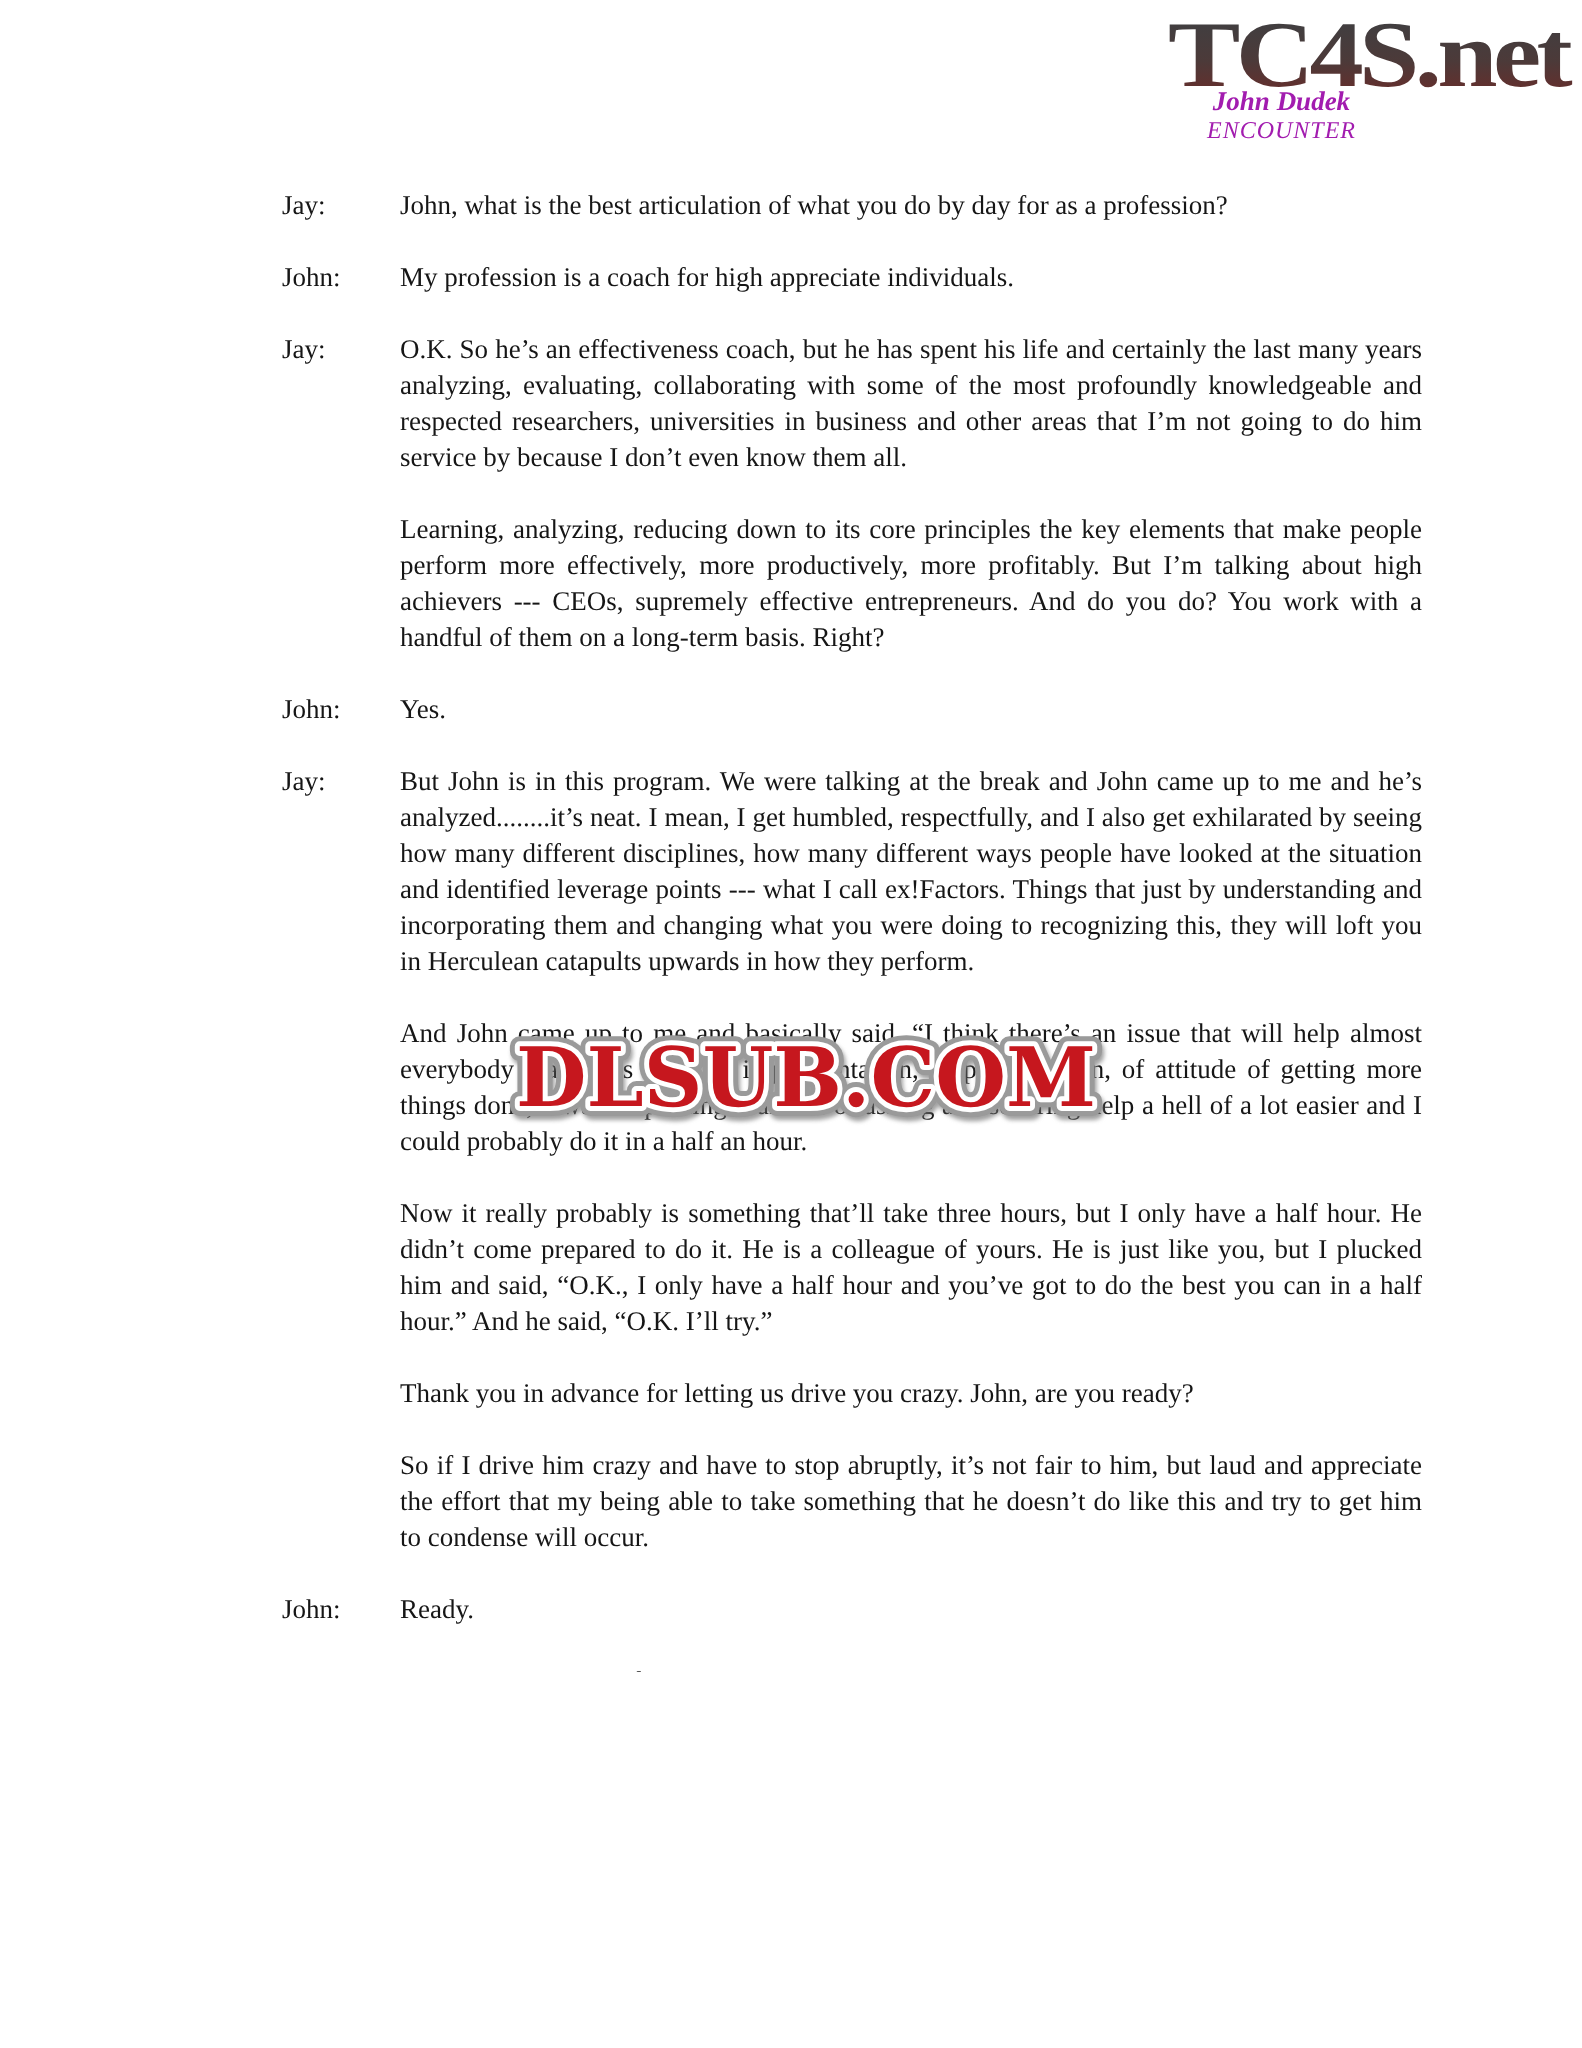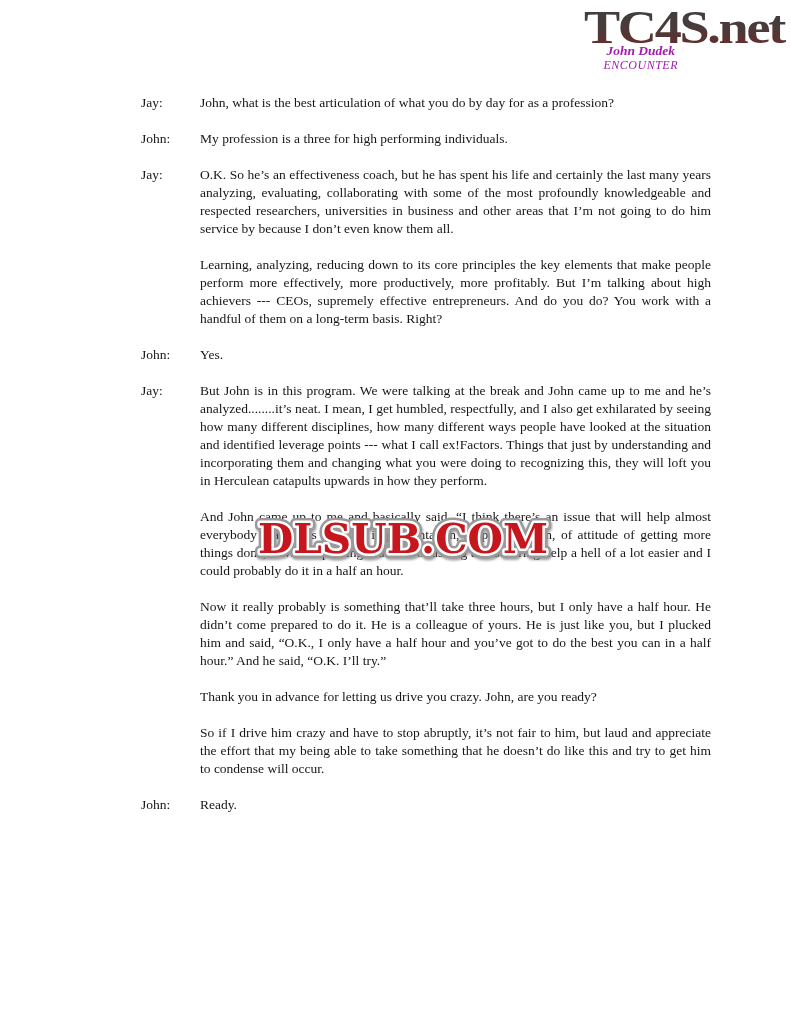--- a/index.html
+++ b/index.html
@@ -63,21 +63,21 @@
 
   <div class="transcript">
 
     <div class="entry">
       <div class="speaker">Jay:</div>
       <div class="dialogue">John, what is the best articulation of what you do by day for as a profession?</div>
     </div>
 
     <div class="entry">
       <div class="speaker">John:</div>
-      <div class="dialogue">My profession is a three for high performing individuals.</div>
+      <div class="dialogue">My profession is a coach for high appreciate individuals.</div>
     </div>
 
     <div class="entry">
       <div class="speaker">Jay:</div>
       <div class="dialogue">O.K.  So he’s an effectiveness coach, but he has spent his life and certainly the last many years analyzing, evaluating, collaborating with some of the most profoundly knowledgeable and respected researchers, universities in business and other areas that I’m not going to do him service by because I don’t even know them all.</div>
     </div>
 
     <div class="entry nolabel">
       <div class="speaker"></div>
       <div class="dialogue">Learning, analyzing, reducing down to its core principles the key elements that make people perform more effectively, more productively, more profitably.  But I’m talking about high achievers --- CEOs, supremely effective entrepreneurs.  And do you do?  You work with a handful of them on a long-term basis.  Right?</div>

